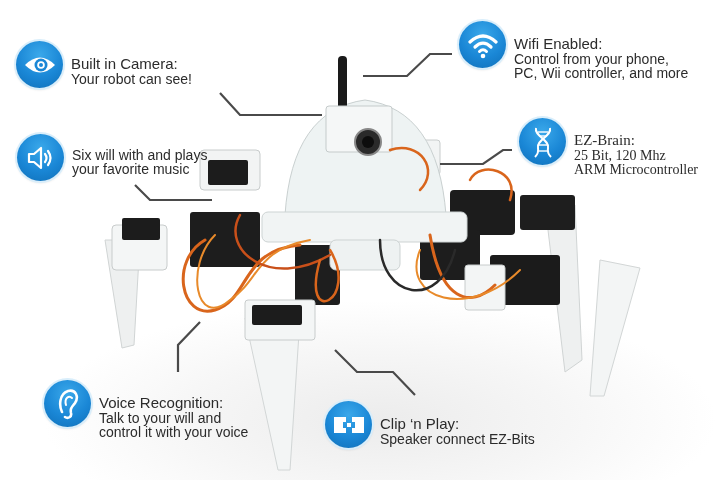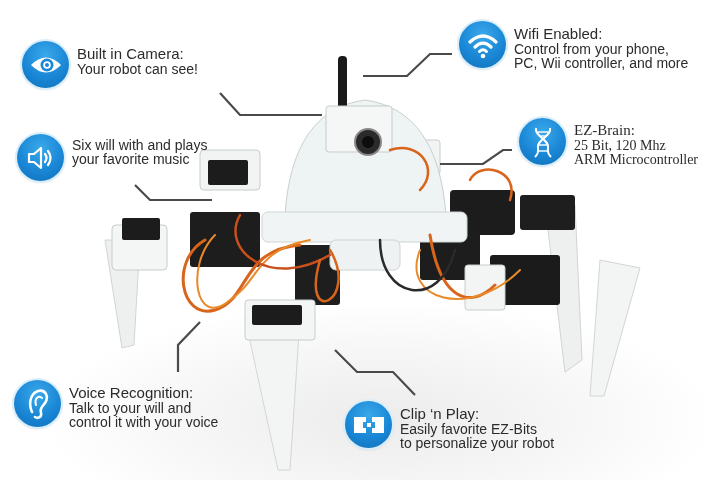--- a/index.html
+++ b/index.html
@@ -15,21 +15,21 @@
   }
   svg.robot, svg.leaders { position:absolute; left:0; top:0; }
   .callout { position:absolute; display:flex; align-items:flex-start; }
   .icon {
     width:47px; height:47px; border-radius:50%;
     background: radial-gradient(circle at 50% 30%, #3aa8ea 0%, #1a87d6 55%, #0f6fb8 100%);
     box-shadow: 0 0 0 2px #d9eefb, 0 1px 3px rgba(0,0,0,0.25);
     display:flex; align-items:center; justify-content:center; flex:0 0 auto;
   }
   .icon svg { display:block; }
-  .text { margin-left:8px; margin-top:4px; color:#333; }
+  .text { margin-left:8px; margin-top:14px; color:#333; }
   .title { font-size:15px; line-height:17px; color:#2b2b2b; }
   .line { font-size:14px; line-height:14px; color:#2b2b2b; }
 </style>
 </head>
 <body>
 
 <div class="stage">
   <div class="floor"></div>
 
   <svg class="robot" width="716" height="480" viewBox="0 0 716 480">
@@ -82,21 +82,21 @@
     <g fill="none" stroke="#4a4a4a" stroke-width="2.2">
       <polyline points="220,93 240,115 322,115"></polyline>
       <polyline points="135,185 150,200 212,200"></polyline>
       <polyline points="363,76 407,76 430,54 452,54"></polyline>
       <polyline points="440,164 483,164 503,150 512,150"></polyline>
       <polyline points="200,322 178,345 178,372"></polyline>
       <polyline points="335,350 357,372 393,372 415,395"></polyline>
     </g>
   </svg>
 
-  <div class="callout" style="left:22px; top:41px;">
+  <div class="callout" style="left:16px; top:41px;">
     <div class="icon">
       <svg width="34" height="22" viewBox="0 0 34 22">
         <path d="M2,11 Q17,-4 32,11 Q17,26 2,11 Z" fill="#ffffff"></path>
         <circle cx="18" cy="11" r="6.5" fill="#1a87d6"></circle>
         <circle cx="18" cy="11" r="3.8" fill="#ffffff"></circle>
         <circle cx="18" cy="11" r="2" fill="#1a87d6"></circle>
       </svg>
     </div>
     <div class="text">
       <div class="title">Built in Camera:</div>
@@ -145,41 +145,40 @@
         <line x1="8" y1="25" x2="18" y2="25" stroke="#ffffff" stroke-width="1.4"></line>
       </svg>
     </div>
     <div class="text">
       <div class="title">EZ-Brain:</div>
       <div class="line">25 Bit, 120 Mhz</div>
       <div class="line">ARM Microcontroller</div>
     </div>
   </div>
 
-  <div class="callout" style="left:14px; top:380px;">
+  <div class="callout" style="left:44px; top:380px;">
     <div class="icon">
       <svg width="24" height="32" viewBox="0 0 24 32">
         <path d="M6,24 C3,18 3,6 12,3 C20,1 23,9 19,15 C16,19 14,20 15,25 C16,29 12,31 9,29" fill="none" stroke="#ffffff" stroke-width="2.6" stroke-linecap="round"></path>
         <path d="M10,17 C8,10 13,7 16,10" fill="none" stroke="#ffffff" stroke-width="2" stroke-linecap="round"></path>
       </svg>
     </div>
     <div class="text">
       <div class="title">Voice Recognition:</div>
       <div class="line">Talk to your will and</div>
       <div class="line">control it with your voice</div>
     </div>
   </div>
 
-  <div class="callout" style="left:345px; top:401px;justify-content:flex-end;">
+  <div class="callout" style="left:325px; top:401px;justify-content:flex-end;">
     <div class="icon">
       <svg width="34" height="22" viewBox="0 0 34 22">
         <path d="M2,3 L14,3 L14,8 L11,8 L11,14 L14,14 L14,19 L2,19 Z" fill="#ffffff"></path>
         <path d="M32,3 L20,3 L20,8 L23,8 L23,14 L20,14 L20,19 L32,19 Z" fill="#ffffff"></path>
         <rect x="15" y="9" width="4" height="4" fill="#ffffff"></rect>
       </svg>
     </div>
     <div class="text">
       <div class="title">Clip ‘n Play:</div>
-      <div class="line">Easily favorite EZ-Bits</div>
-      <div class="line">to personalize your robot</div>
+      <div class="line">Speaker connect EZ-Bits</div>
     </div>
   </div>
 </div>
 
 </body></html>

